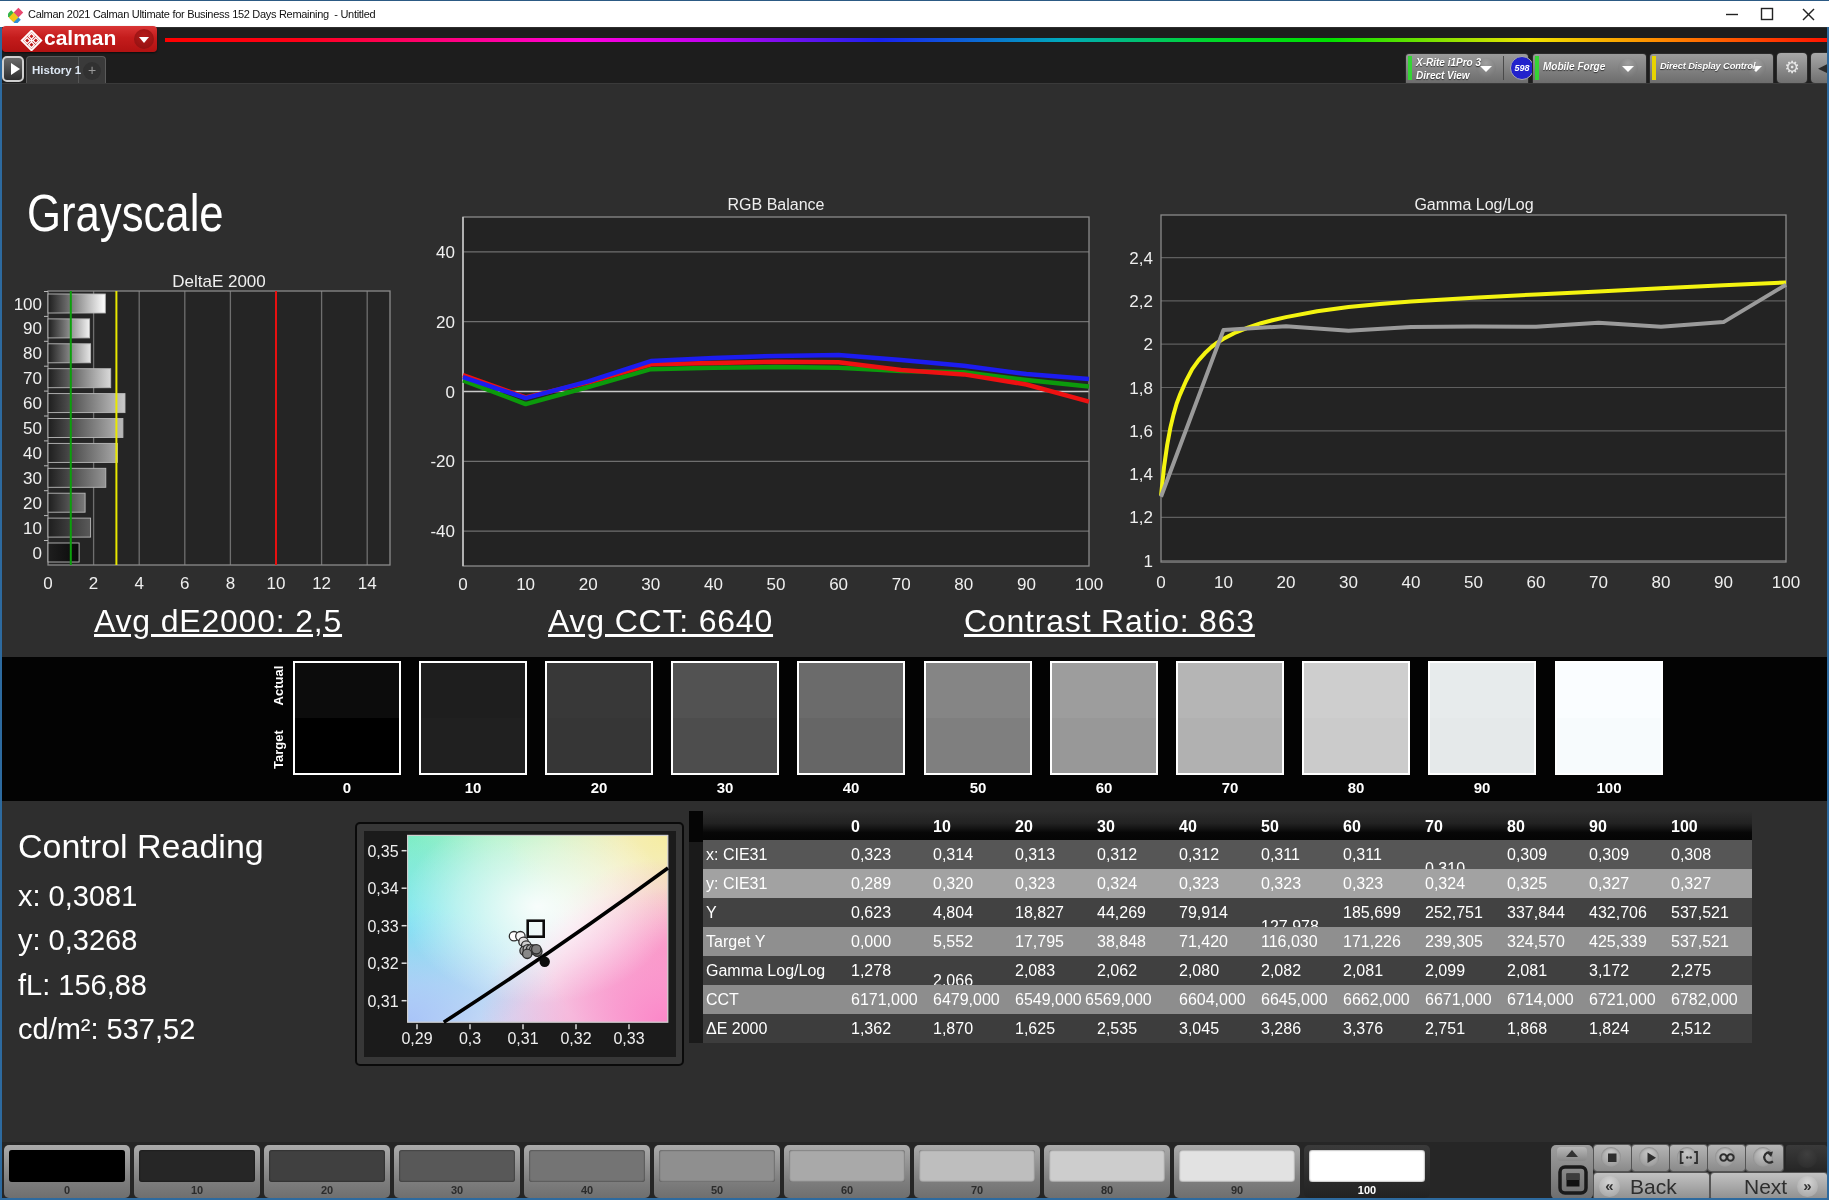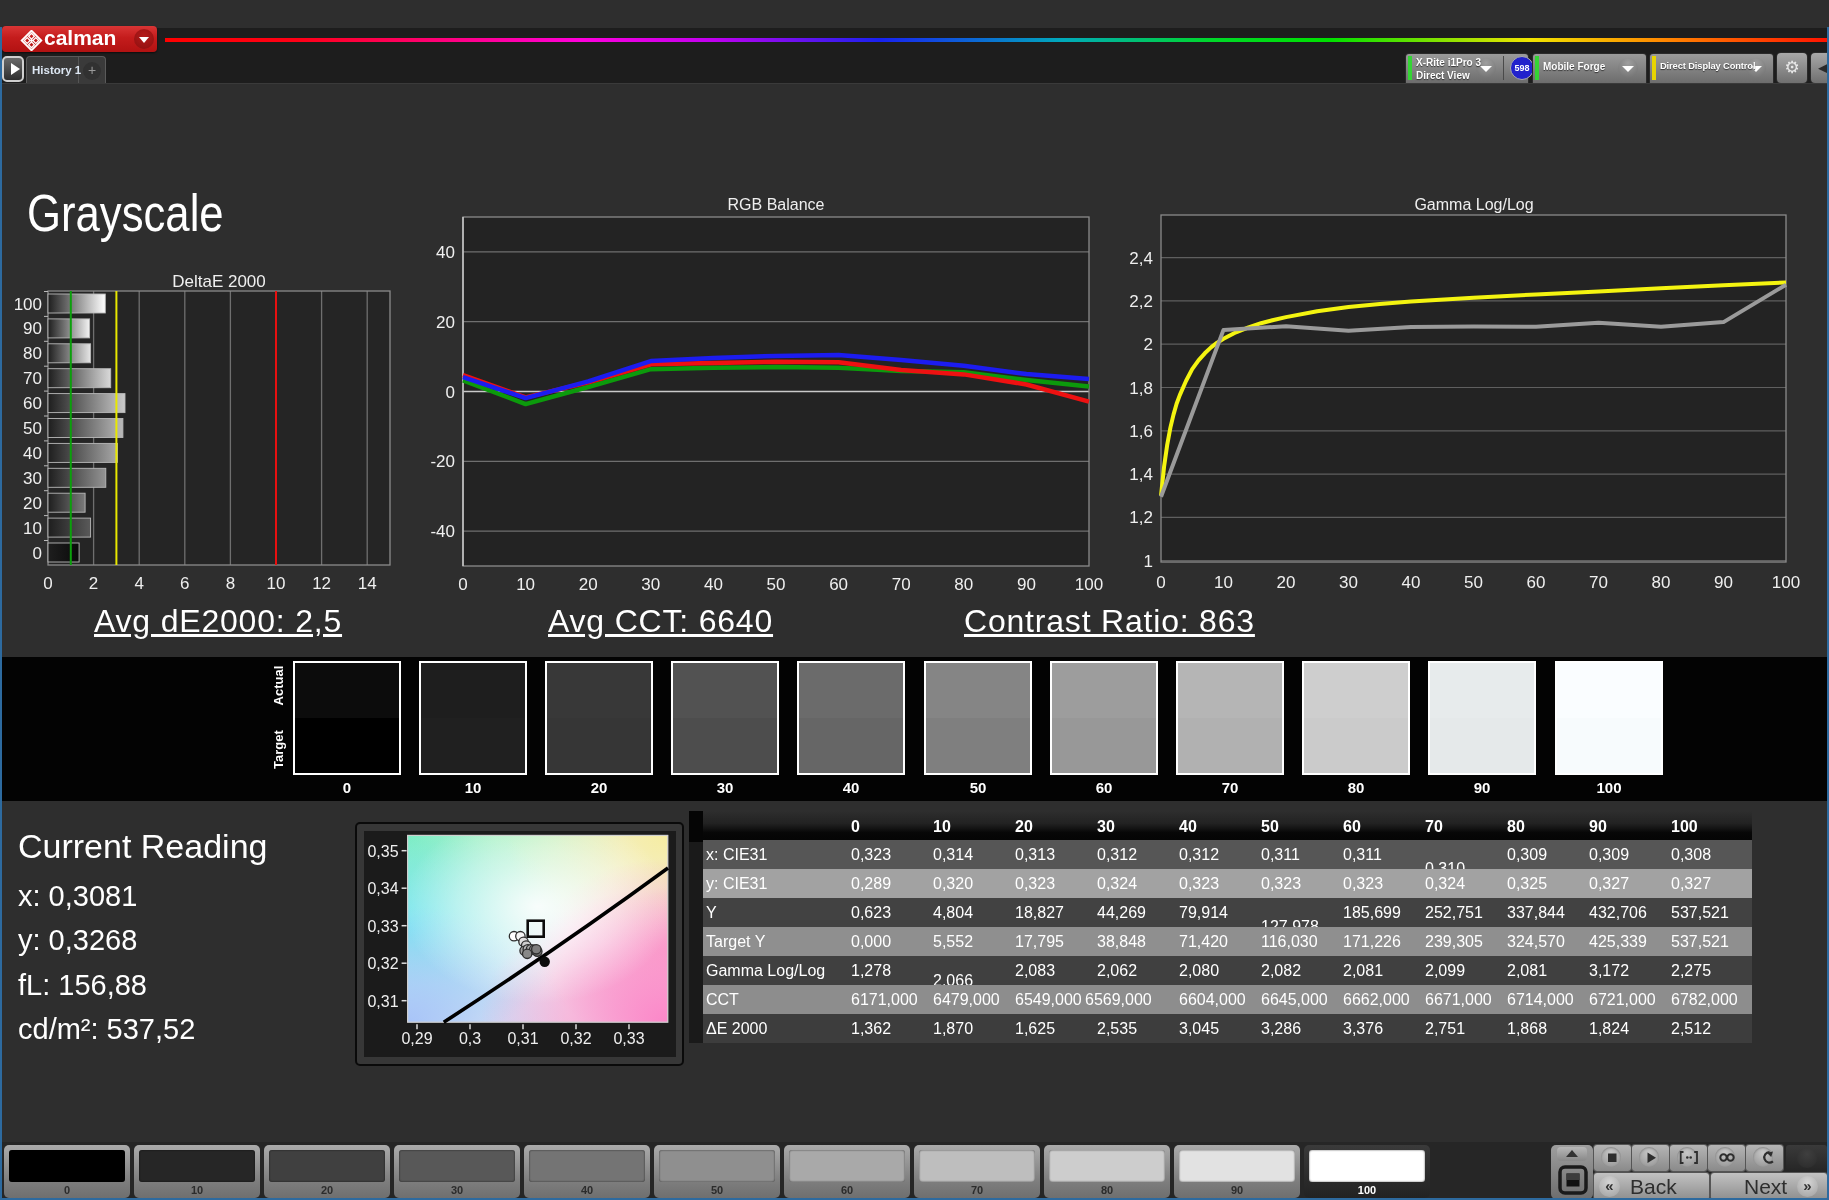--- a/index.html
+++ b/index.html
@@ -22,21 +22,21 @@
   background:linear-gradient(to right,#ff0000 0%,#ff0016 8%,#ff00dc 25%,#c000f0 33%,#1822f0 43%,#00aaba 54%,#00d829 63%,#00e000 70%,#f0e400 82%,#ff8800 90%,#ff1200 100%); }
 
 
 #tabrow { position:absolute; left:0; top:55px; width:1829px; height:29px; background:#1d1d1d; }
 #arrbtn { position:absolute; left:2px; top:1px; width:22px; height:26px; border:2px solid #cfcfcf; border-radius:5px; background:linear-gradient(#6a6a6a,#2e2e2e); }
 #arrbtn:after { content:""; position:absolute; left:7px; top:5px; border-top:6px solid transparent; border-bottom:6px solid transparent; border-left:9px solid #fff; }
 #tabgrp { position:absolute; left:26px; top:1px; width:80px; height:28px; background:#3a3a3a; border:1px solid #5a5a5a; border-bottom:none; border-radius:4px 4px 0 0; }
 #tab1 { position:absolute; left:0; top:0; width:52px; height:28px; color:#dce6f2; font-size:11.5px; font-weight:bold; padding:7px 0 0 5px; white-space:nowrap; border-right:1px solid #565656; }
 #plusb { position:absolute; left:56px; top:5px; width:18px; height:18px; border-radius:50%; background:#313131; color:#9a9a9a; font-size:14px; text-align:center; line-height:17px; }
 
-.meterw { position:absolute; top:-1px; height:44px; background:linear-gradient(#9a9a9a,#5f5f5f 85%,#555); border-radius:3px; box-shadow:0 0 0 1px #2a2a2a; }
+.meterw { position:absolute; top:-1px; height:44px; background:linear-gradient(#9a9a9a,#5f5f5f 85%,#555); border-radius:3px; box-shadow:0 0 0 1px #2a2a2a;font-style:italic; }
 .meterw .cbar { position:absolute; left:2px; top:2px; width:4px; height:24px; }
 .meterw .mtxt { position:absolute; z-index:3; left:10px; color:#fff; font-size:10px; font-weight:bold; line-height:13px; white-space:nowrap; text-shadow:0 1px 1px #333; }
 .meterw .darr { position:absolute; z-index:1; width:20px; height:20px; border-radius:50%; background:radial-gradient(circle at 50% 25%,#9f9f9f,#6c6c6c); top:4px; }
 .meterw .darr:after { content:""; position:absolute; left:4px; top:8px; border-left:6px solid transparent; border-right:6px solid transparent; border-top:6px solid #fff; }
 #blue598 { position:absolute; left:104px; top:2px; width:24px; height:24px; border-radius:50%; background:#2222cc; border:1px solid #aaa; color:#fff; font-size:9px; font-weight:bold; text-align:center; line-height:23px; }
 .sqbtn { position:absolute; top:-2px; width:30px; height:30px; border-radius:4px; background:linear-gradient(#a8a8a8,#6f6f6f); box-shadow:0 0 0 1px #2a2a2a; color:#e8e8e8; text-align:center; font-size:17px; line-height:29px; }
 
 
 #main { position:absolute; left:0; top:84px; width:1829px; height:573px; background:#2e2e2e; }
 #gstitle { position:absolute; left:27px; top:99px; color:#fff; font-size:52px; transform:scaleX(0.84); transform-origin:left top; }
@@ -70,20 +70,37 @@
 
 
 #edgeL { position:absolute; left:0; top:27px; width:2px; height:1173px; background:#2d6a9f; }
 #edgeR { position:absolute; right:0; top:27px; width:2px; height:1173px; background:#2d6a9f; }
 #edgeB { position:absolute; left:0; top:1198px; width:1829px; height:2px; background:#2d6a9f; }
 </style>
 </head>
 <body>
 <div id="win">
 
+<div id="titlebar">
+  <svg class="abs" style="left:8px;top:6px" width="16" height="16" viewBox="0 0 16 16">
+    <g transform="translate(8,8)">
+      <rect x="-3.4" y="-6.8" width="6.8" height="6.8" transform="rotate(45)" fill="#e8486f"></rect>
+      <rect x="-6.8" y="0" width="6.8" height="6.8" transform="rotate(45)" fill="#35b44a"></rect>
+      <rect x="0" y="0" width="6.8" height="6.8" transform="rotate(45)" fill="#2b8fd8"></rect>
+      <rect x="-3.4" y="0" width="6.8" height="6.8" transform="rotate(45)" fill="#f0c419"></rect>
+    </g>
+  </svg>
+  <div id="titletext">Calman 2021 Calman Ultimate for Business 152 Days Remaining&nbsp;&nbsp;- Untitled</div>
+  <svg class="abs" style="left:1713px;top:0" width="110" height="27" viewBox="0 0 110 27">
+    <line x1="13" y1="13.5" x2="25" y2="13.5" stroke="#222" stroke-width="1.4"></line>
+    <rect x="48.5" y="7.5" width="11" height="11" fill="none" stroke="#222" stroke-width="1.4"></rect>
+    <line x1="90" y1="8" x2="101" y2="19" stroke="#222" stroke-width="1.4"></line>
+    <line x1="101" y1="8" x2="90" y2="19" stroke="#222" stroke-width="1.4"></line>
+  </svg>
+</div>
 
 <div id="logorow">
   <div id="calbtn">
     <svg class="abs" style="left:18px;top:4px" width="23" height="21" viewBox="0 0 23 21">
       <g transform="translate(11.5,10.5) rotate(45)" fill="none" stroke="#fff">
         <rect x="-6.9" y="-6.9" width="13.8" height="13.8" stroke-width="1.9"></rect>
         <rect x="-5.1" y="-5.1" width="4.1" height="4.1" stroke-width="1.3"></rect>
         <rect x="1" y="-5.1" width="4.1" height="4.1" stroke-width="1.3"></rect>
         <rect x="-5.1" y="1" width="4.1" height="4.1" stroke-width="1.3"></rect>
         <rect x="1" y="1" width="4.1" height="4.1" stroke-width="1.3"></rect>
@@ -354,21 +371,21 @@
       </div>
 <div class="sqlab" style="left:1428px">90</div>
 <div class="sq" style="left:1555px">
         <div class="top" style="background:#fafdff"></div>
         <div class="bot" style="background:#f7fbfd"></div>
       </div>
 <div class="sqlab" style="left:1555px">100</div>
     </div>
 
 <div id="bottom">
-  <div id="creading">Current Reading</div>
+  <div id="creading">Control Reading</div>
   <div class="rline" style="top:79px">x: 0,3081</div>
   <div class="rline" style="top:123px">y: 0,3268</div>
   <div class="rline" style="top:168px">fL: 156,88</div>
   <div class="rline" style="top:212px">cd/m²: 537,52</div>
   <svg width="330" height="245" viewBox="0 0 330 245" style="position:absolute;left:355px;top:21px" xmlns="http://www.w3.org/2000/svg">
 <rect x="1" y="1" width="327" height="242" rx="4" fill="#373737" stroke="#0a0a0a" stroke-width="2"></rect>
 <rect x="9" y="9" width="312" height="226" fill="#1b1b1b"></rect>
 <defs>
 <radialGradient id="gTL" cx="0.02" cy="0.0" r="0.8">
             <stop offset="0" stop-color="#5feeb0" stop-opacity="1.0"></stop>

